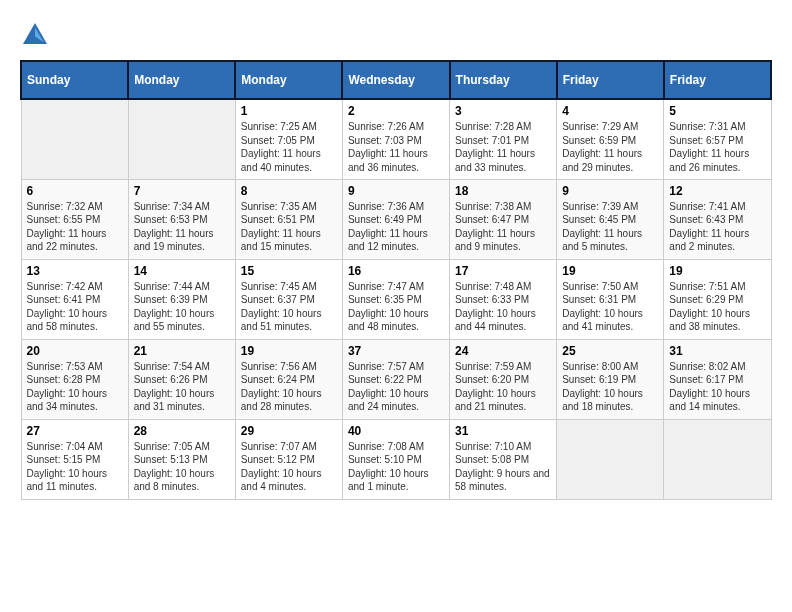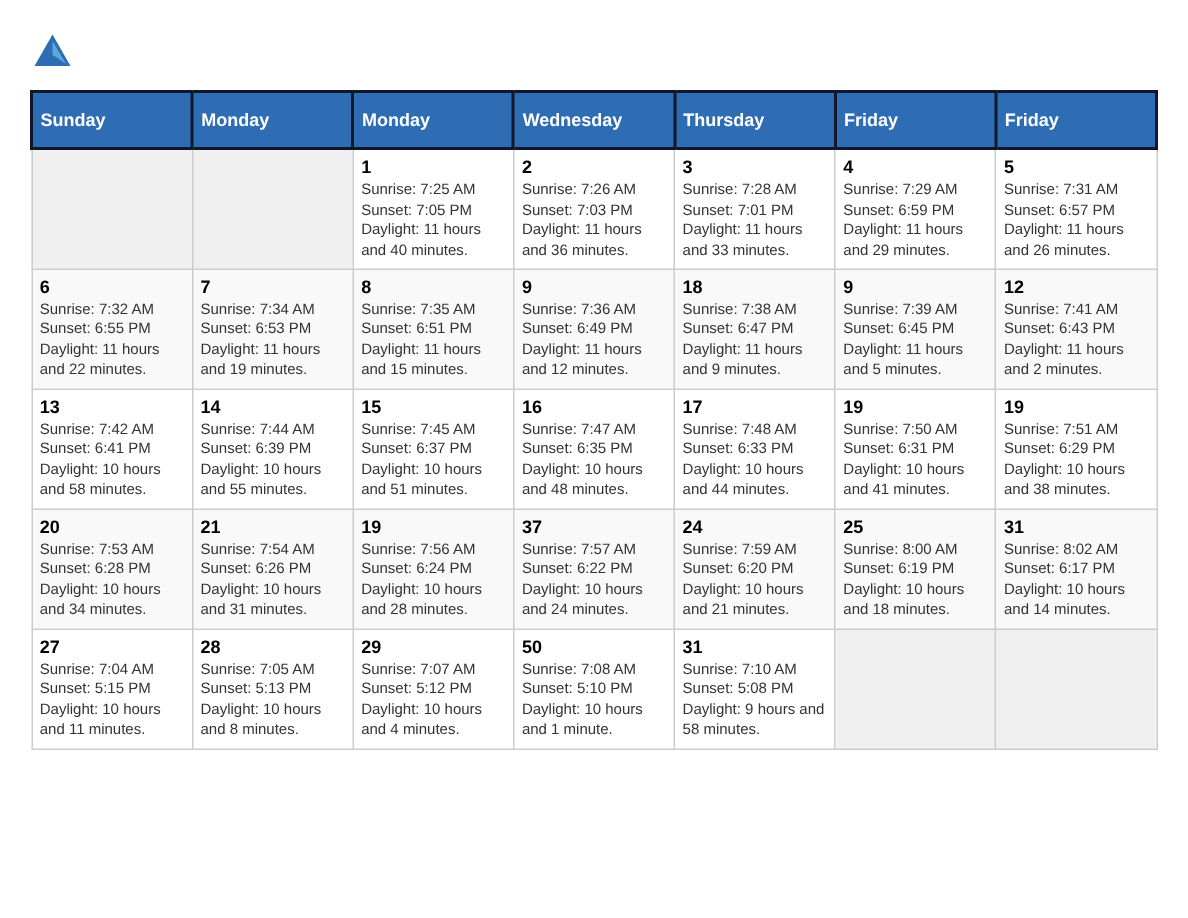--- a/index.html
+++ b/index.html
@@ -246,21 +246,21 @@
         </td>
         <td>
           <span class="day-num">28</span>
           <div class="cell-text">Sunrise: 7:05 AM<br>Sunset: 5:13 PM<br>Daylight: 10 hours and 8 minutes.</div>
         </td>
         <td>
           <span class="day-num">29</span>
           <div class="cell-text">Sunrise: 7:07 AM<br>Sunset: 5:12 PM<br>Daylight: 10 hours and 4 minutes.</div>
         </td>
         <td>
-          <span class="day-num">50</span>
+          <span class="day-num">40</span>
           <div class="cell-text">Sunrise: 7:08 AM<br>Sunset: 5:10 PM<br>Daylight: 10 hours and 1 minute.</div>
         </td>
         <td>
           <span class="day-num">31</span>
           <div class="cell-text">Sunrise: 7:10 AM<br>Sunset: 5:08 PM<br>Daylight: 9 hours and 58 minutes.</div>
         </td>
         <td class="empty"></td>
         <td class="empty"></td>
       </tr>
     </tbody>

